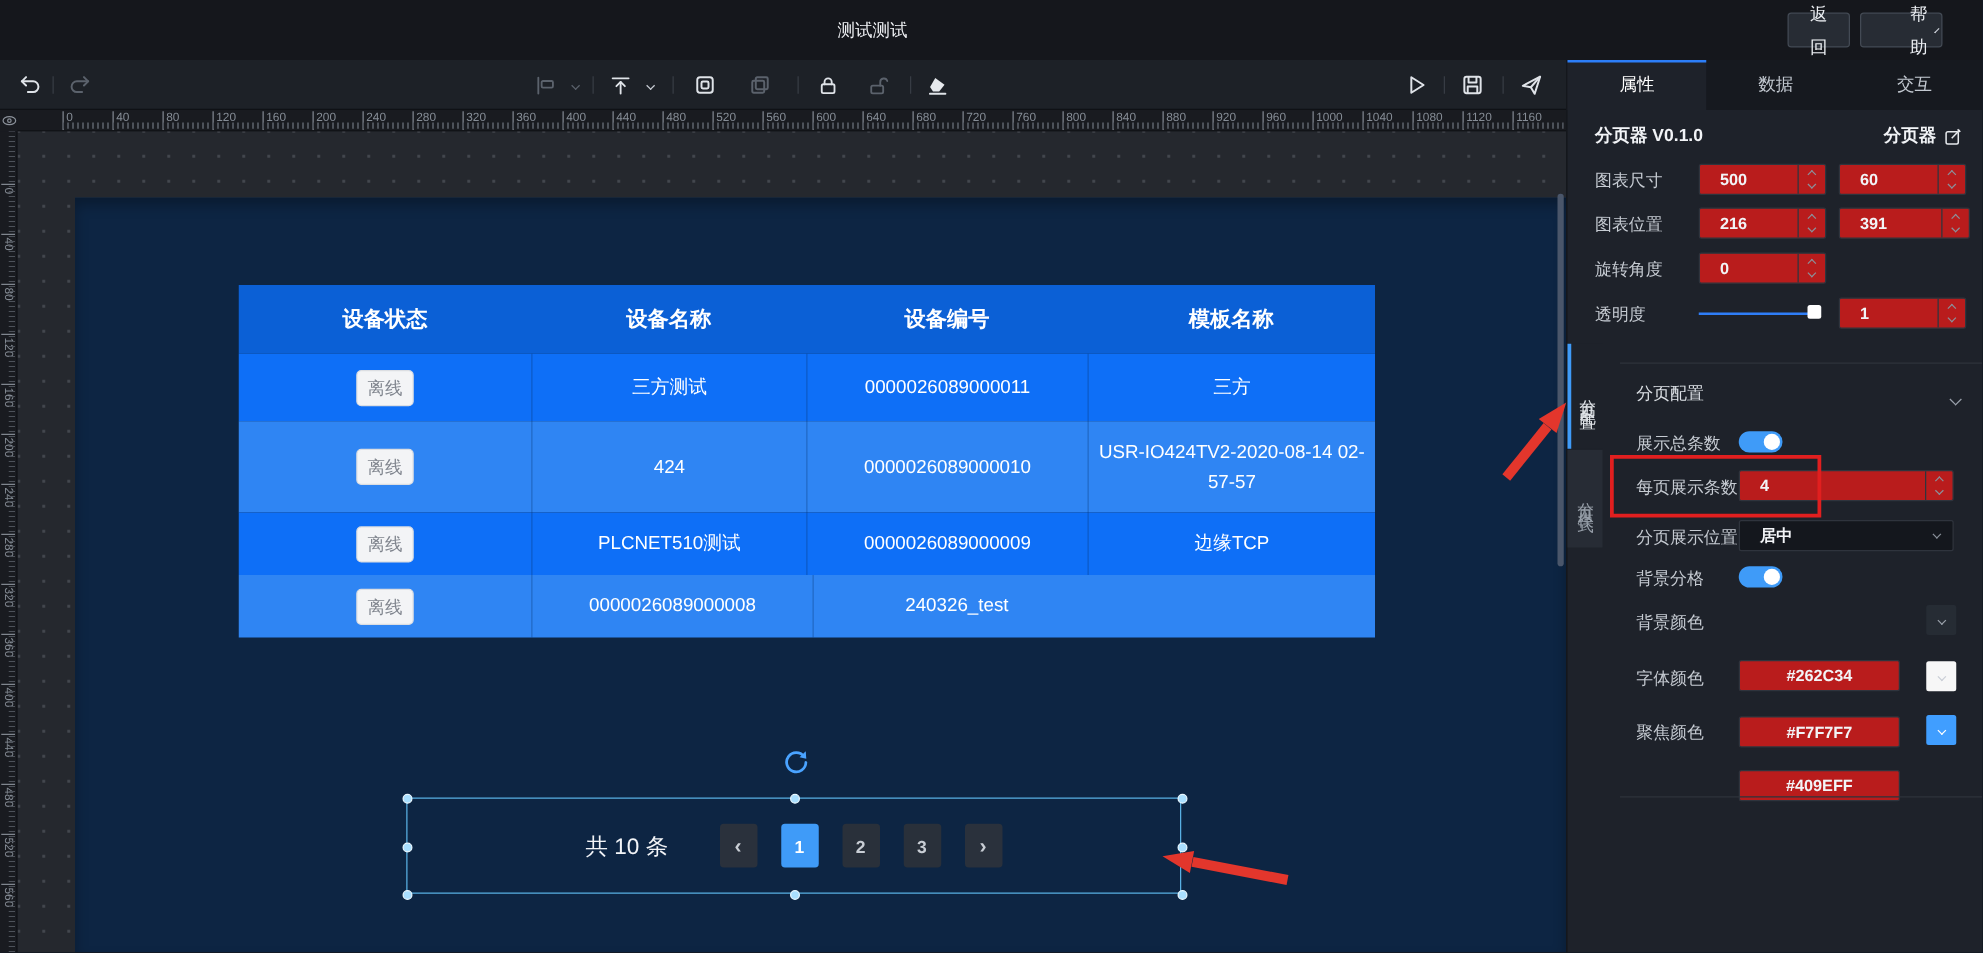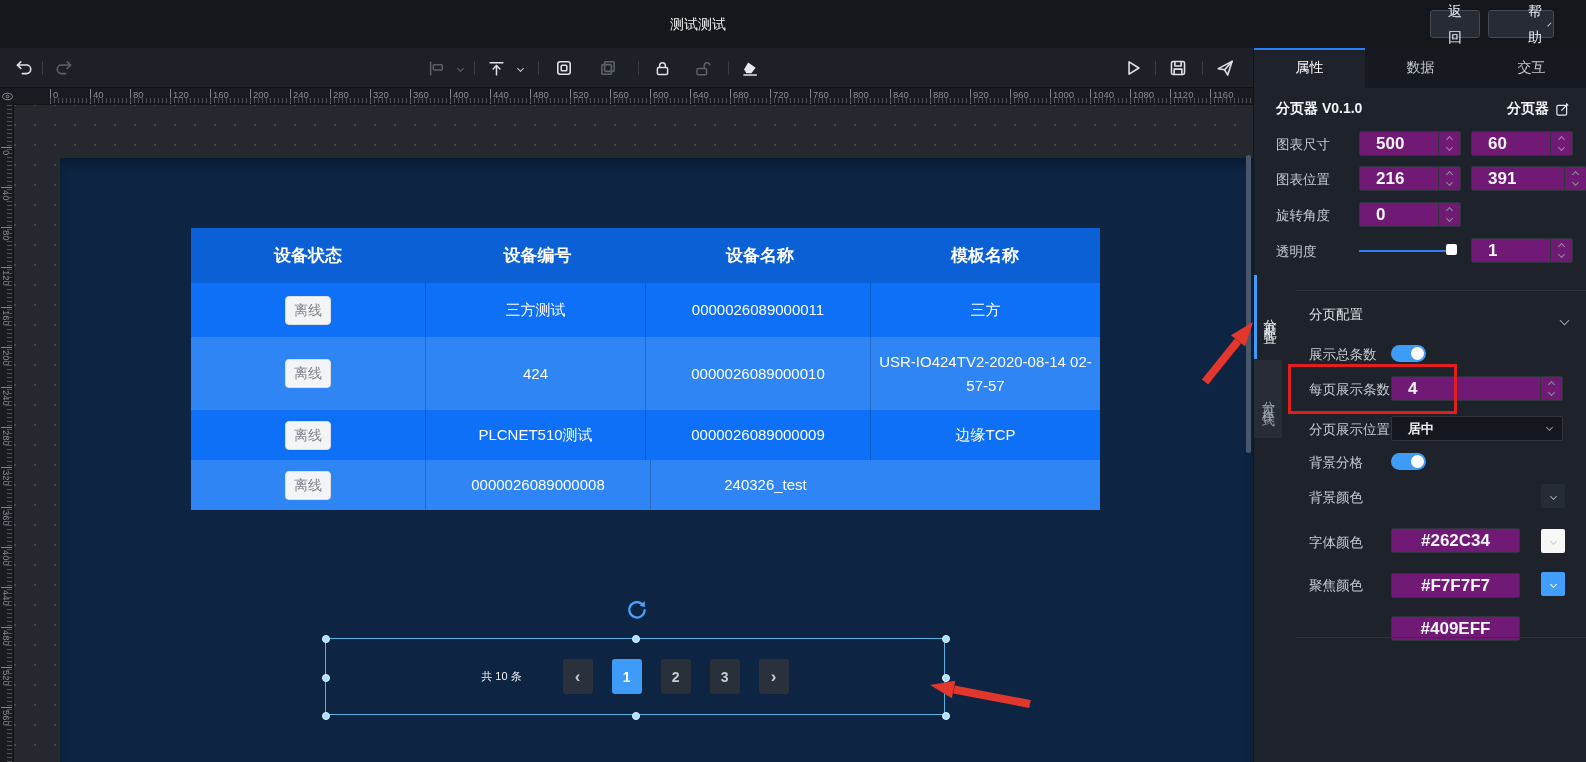--- a/index.html
+++ b/index.html
@@ -48,35 +48,35 @@
   .th{display:flex;align-items:center;justify-content:center;color:#fff;font-size:17px;font-weight:600;}
   .trow{display:flex;background:#0e6ff7;}
   .trow.alt{background:#2f85f3;}
   .tcell{display:flex;align-items:center;justify-content:center;color:#fff;font-size:15px;text-align:center;line-height:24px;padding:0 8px;}
   .trow .tcell + .tcell{border-left:1px solid rgba(9,52,110,.35);}
   .badge{display:inline-block;min-width:46px;height:29px;line-height:27px;background:#f3f4f6;border:1px solid #dcdee2;border-radius:4px;color:#7f848d;font-size:14px;padding:0 6px;}
 
   
   #pager-widget{position:absolute;left:265px;top:480px;width:620px;height:77px;border:1px solid #58b0e3;}
   #pager-inner{position:absolute;inset:0;display:flex;align-items:center;justify-content:center;gap:19px;}
-  #pager-total{color:#f2f4f7;font-size:11px;margin-right:22px;}
+  #pager-total{color:#f2f4f7;font-size:18px;margin-right:22px;}
   .pbtn{width:30px;height:35px;border-radius:3px;background:#29303a;color:#c8cdd4;font-size:14px;font-weight:700;display:flex;align-items:center;justify-content:center;}
   .pbtn.nav{background:#2a313c;font-size:17px;}
   .pbtn.active{background:#3f9bf8;color:#fff;}
   .handle{position:absolute;width:8px;height:8px;border-radius:50%;background:#a9dfff;border:1px solid #e8f7ff;transform:translate(-50%,-50%);}
   #rotate-handle{position:absolute;left:300px;top:-40px;width:22px;height:22px;}
 
   
   #panel{position:absolute;left:1253px;top:48px;width:333px;height:714px;background:#1e222a;border-left:1px solid #121419;}
   #ptabs{position:absolute;left:0;top:0;width:333px;height:40px;background:#16191f;display:flex;}
   .ptab{flex:1;display:flex;align-items:center;justify-content:center;color:#c3c9d1;font-size:14px;position:relative;}
   .ptab.active{background:#1e222a;color:#fff;}
   .ptab.active::before{content:"";position:absolute;left:0;top:0;right:0;height:2px;background:#2c7ef8;}
   .plabel{position:absolute;color:#c6cbd2;font-size:13.5px;}
-  .pval{position:absolute;background:#701a75;border:1px solid #2f343d;border-radius:2px;height:25px;color:#f2f4f7;font-size:17px;font-weight:700;line-height:23px;padding-left:16px;}
+  .pval{position:absolute;background:#b91c1c;border:1px solid #2f343d;border-radius:2px;height:25px;color:#f2f4f7;font-size:13px;font-weight:700;line-height:23px;padding-left:16px;}
   .stepper{position:absolute;right:0;top:0;bottom:0;width:22px;border-left:1px solid #2f343d;display:flex;flex-direction:column;align-items:center;justify-content:center;gap:3px;}
   .stepper .chv{border-color:#8b919b;}
   #widget-name{position:absolute;left:22px;top:52px;color:#f2f4f7;font-size:14px;font-weight:700;}
   #widget-link{position:absolute;right:16px;top:52px;color:#f2f4f7;font-size:14px;font-weight:700;display:flex;align-items:center;gap:6px;}
   #widget-link svg{stroke:#e6e9ed;fill:none;stroke-width:1.3;}
   .toggle{position:absolute;width:35px;height:17px;border-radius:9px;background:#3f9bf8;}
   .toggle .knob{position:absolute;right:2px;top:2px;width:13px;height:13px;border-radius:50%;background:#fff;}
   .pdivider{position:absolute;left:42px;right:0;height:1px;background:#2e333b;}
   #opacity-track{position:absolute;left:105px;top:202px;width:92px;height:2px;background:#2f7ef7;}
   #opacity-thumb{position:absolute;left:192px;top:196px;width:11px;height:11px;background:#fff;border-radius:2px;}
@@ -257,22 +257,22 @@
         <ellipse cx="8" cy="6" rx="6.2" ry="4"></ellipse>
         <circle cx="8" cy="6" r="1.7"></circle>
       </svg>
   </div>
 
   <div id="canvas">
 
     <div id="dev-table">
       <div id="thead-row">
           <div class="th" style="width: 234px;">设备状态</div>
+          <div class="th" style="width: 220px;">设备名称</div>
           <div class="th" style="width: 225px;">设备编号</div>
-          <div class="th" style="width: 220px;">设备名称</div>
           <div class="th" style="width: 230px;">模板名称</div>
         </div>
       <div id="table-body">
           <div class="trow" style="height: 54px;">
             <div class="tcell" style="width: 234px;">
               <span class="badge">离线</span>
             </div>
             <div class="tcell" style="width: 220px;">三方测试</div>
             <div class="tcell" style="width: 225px;">0000026089000011</div>
             <div class="tcell" style="width: 230px;">三方</div>
@@ -375,21 +375,21 @@
     </div>
 
     <div class="plabel" style="left:22px;top:123px">图表位置</div>
     <div class="pval" style="left:105px;top:118px;width:102px">
       <span>216</span>
       <span class="stepper">
           <i class="chv sm up"></i>
           <i class="chv sm"></i>
         </span>
     </div>
-    <div class="pval" style="left:217px;top:118px;width:116px">
+    <div class="pval" style="left:217px;top:118px;width:105px">
       <span>391</span>
       <span class="stepper">
           <i class="chv sm up"></i>
           <i class="chv sm"></i>
         </span>
     </div>
 
     <div class="plabel" style="left:22px;top:159px">旋转角度</div>
     <div class="pval" style="left:105px;top:154px;width:102px">
       <span>0</span>

